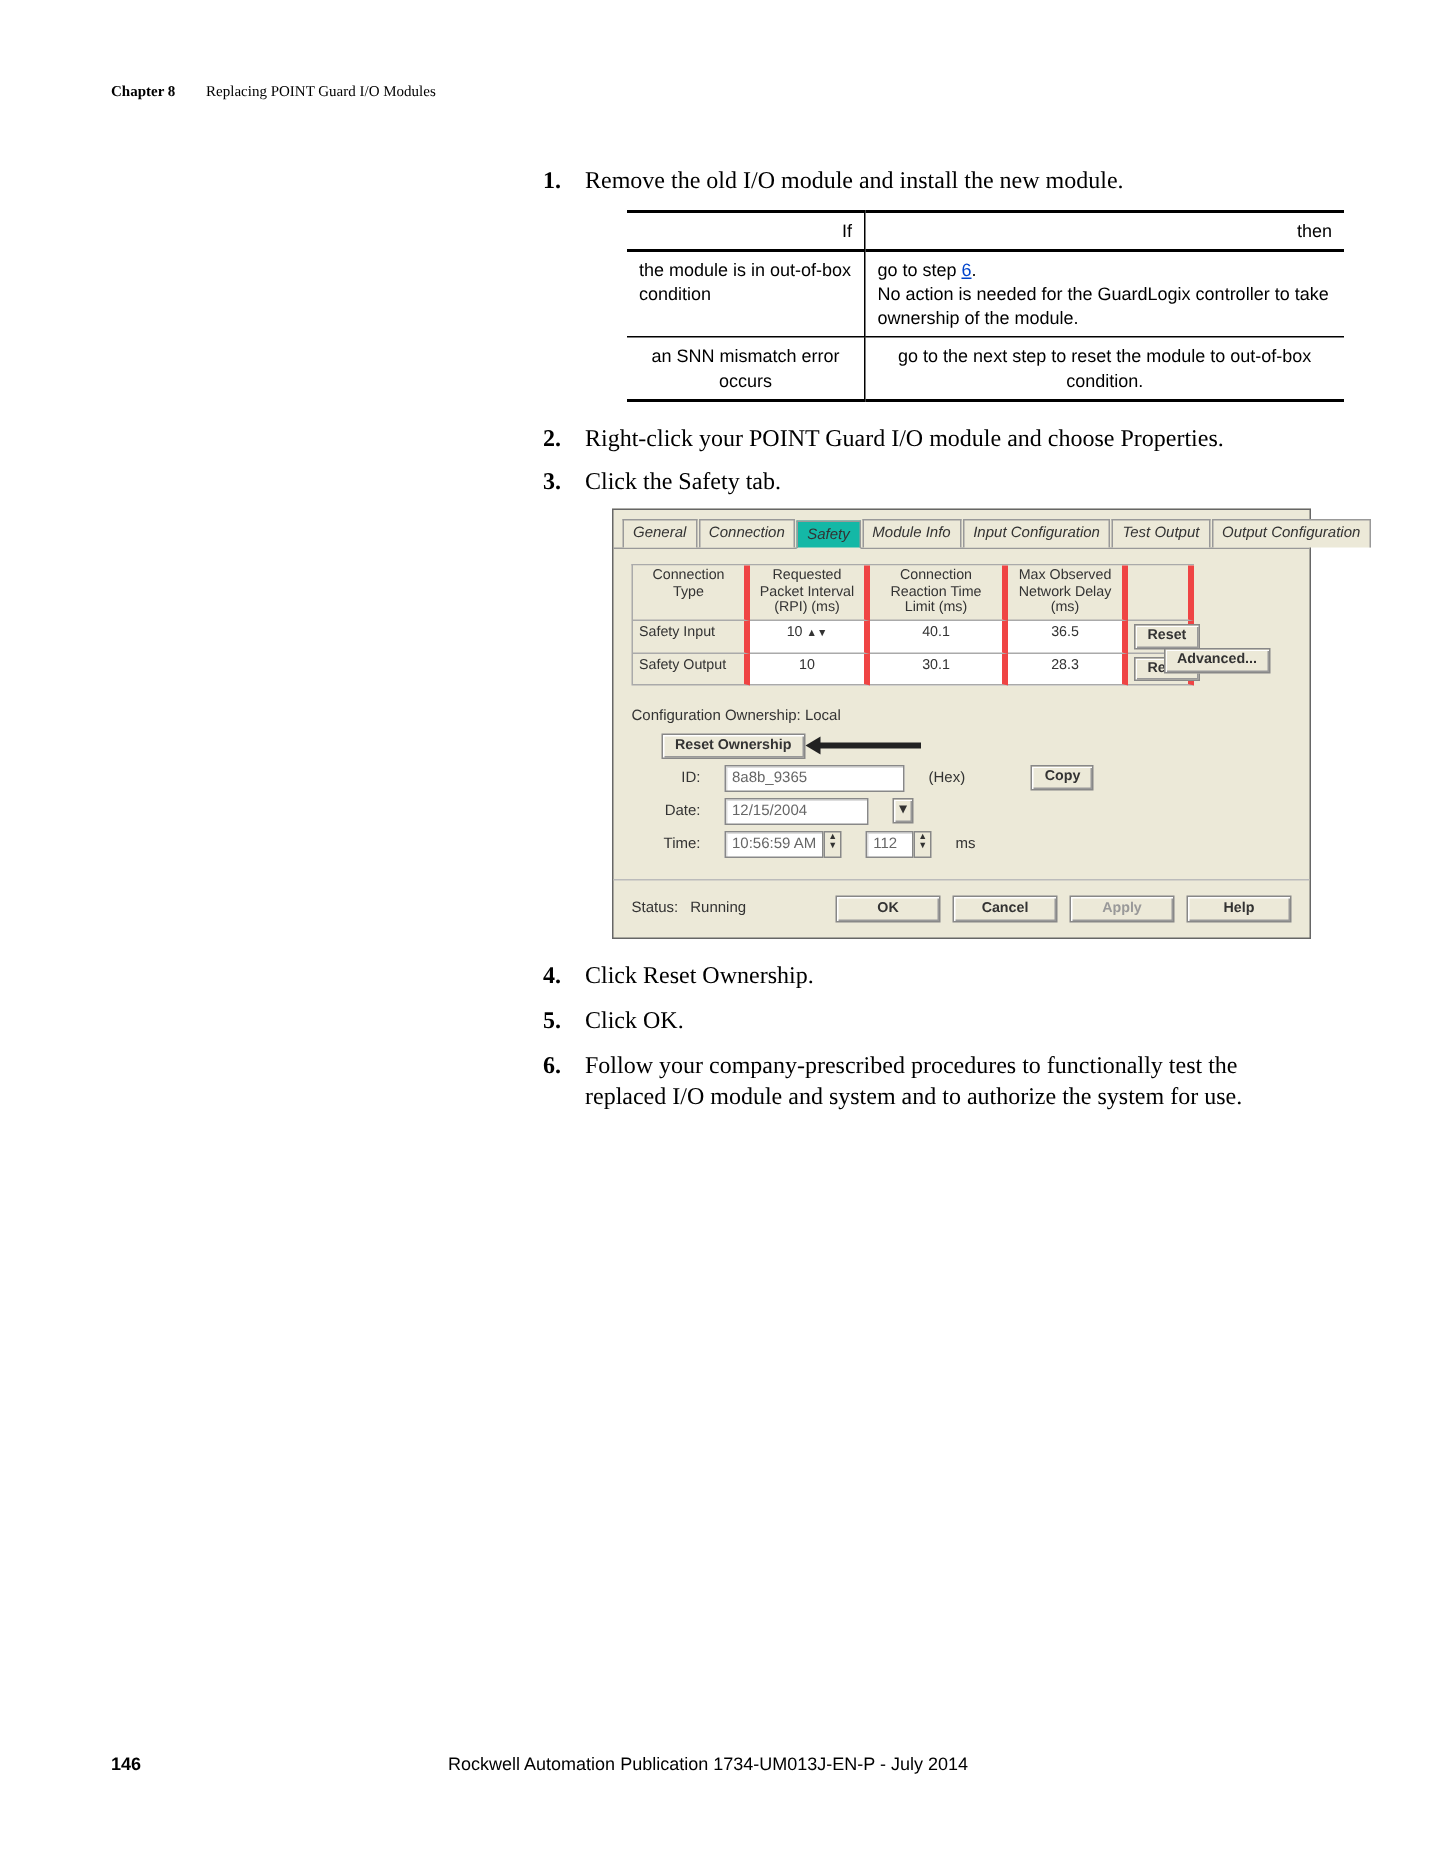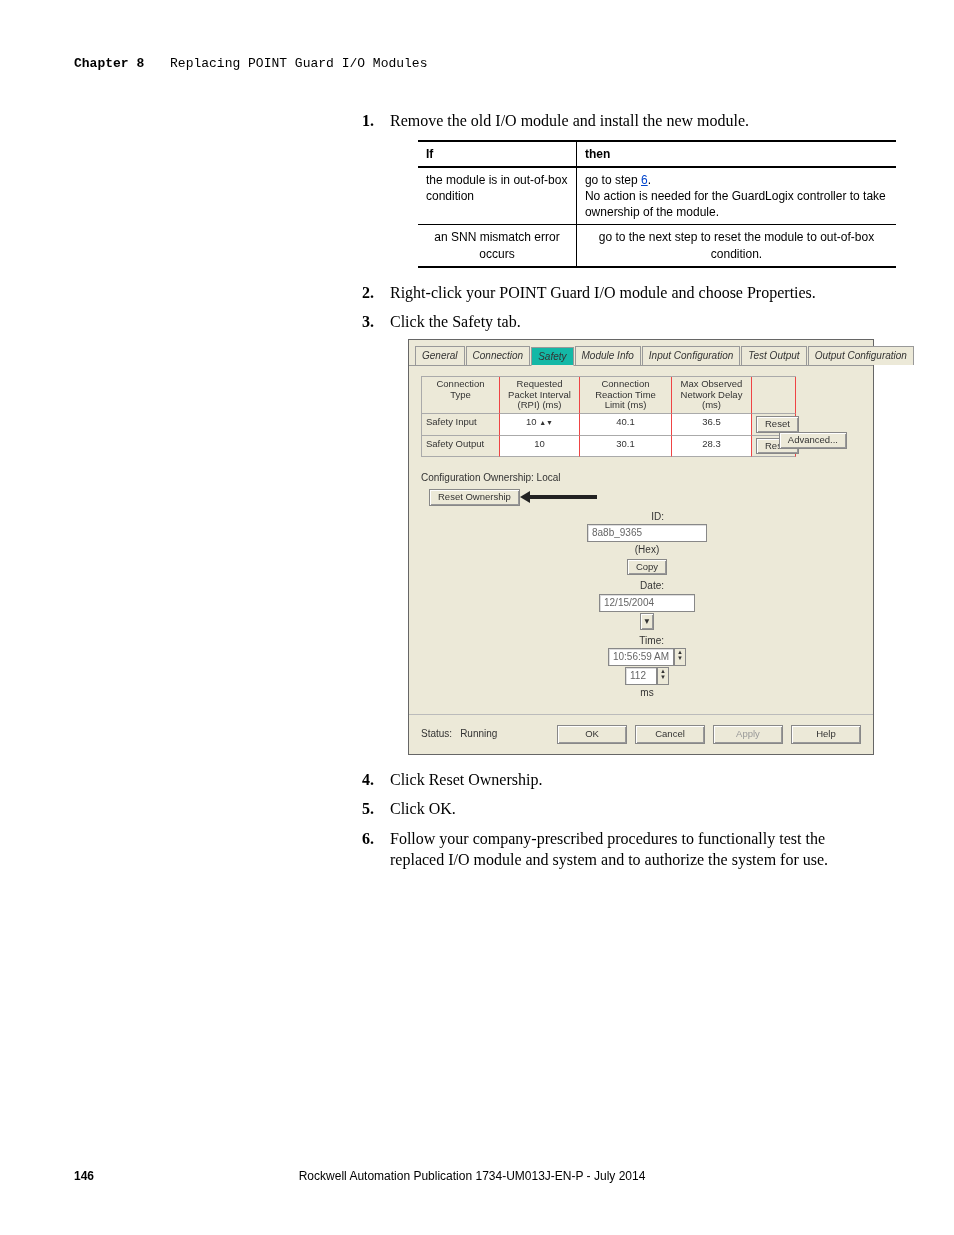--- a/index.html
+++ b/index.html
@@ -10,22 +10,22 @@
     height: 1235px;
     background: #fff;
     font-family: "Times New Roman", Times, serif;
     color: #000;
     position: relative;
   }
   .header {
     position: absolute;
     top: 56px;
     left: 74px;
-    font-family: Liberation Mono, monospace;
-    font-size: 13px;
+    font-family: Liberation Serif, serif;
+    font-size: 10px;
   }
   .header .chapter { font-weight: bold; }
   .header .title { margin-left: 18px; }
 
   .body {
     position: absolute;
     left: 362px;
     top: 110px;
     width: 500px;
   }
@@ -62,23 +62,24 @@
   }
   table.cond th, table.cond td {
     border-left: 1px solid #000;
     border-right: 1px solid #000;
     border-bottom: 1px solid #000;
     padding: 4px 8px;
     text-align: left;
     vertical-align: top;
   }
   table.cond th {
-    font-weight: bold;
+    font-weight: normal;
     border-top: 2px solid #000;
     border-bottom: 2px solid #000;
+    text-align: right;
   }
   table.cond td { font-weight: normal; }
   table.cond tr:first-child th:first-child,
   table.cond tr td:first-child { border-left: none; }
   table.cond tr:first-child th:last-child,
   table.cond tr td:last-child { border-right: none; }
   table.cond tr:last-child td { border-bottom: 2px solid #000; text-align: center; }
 
   
   .dialog {
@@ -120,39 +121,40 @@
   .dlg-body { padding: 10px 12px 10px 12px; }
   .grid {
     display: grid;
     grid-template-columns: 78px 80px 92px 80px 44px;
     font-size: 9.5px;
     border-top: 1px solid #aaa;
     border-left: 1px solid #aaa;
     width: 374px;
   }
   .grid > div {
-    border-right: 1px solid #ef4444;
+    border-right: 4px solid #ef4444;
     border-bottom: 1px solid #aaa;
     padding: 2px 4px;
     background: #fff;
     text-align: center;
   }
   .grid > div.hdr { background: #ece9d8; line-height: 1.1; }
   .grid > div.lbl { background: #ece9d8; text-align: left; }
   .grid .btncell { background: #ece9d8; }
   .winbtn {
     display: inline-block;
     border: 1px solid #888;
     background: #ece9d8;
     padding: 1px 8px;
     font-size: 9.5px;
     box-shadow: inset 1px 1px #fff, inset -1px -1px #999;
     cursor: default;
     text-align: center;
     min-width: 22px;
+    font-weight: bold;
   }
   .adv { position: absolute; right: 14px; top: 56px; }
   .section-label { margin: 14px 0 4px 0; font-size: 10px; }
   .winfield {
     display: inline-block;
     border: 1px solid #888;
     background: #fff;
     padding: 1px 4px;
     font-size: 10px;
     box-shadow: inset 1px 1px #ddd;
@@ -163,21 +165,21 @@
   }
   .arrow-head {
     width: 0; height: 0;
     border-top: 6px solid transparent;
     border-bottom: 6px solid transparent;
     border-right: 10px solid #222;
     display: inline-block;
     vertical-align: middle;
     margin-right: -3px;
   }
-  .sig-row { display: flex; align-items: center; gap: 1px; margin: 4px 0 4px 12px; font-size: 10px; flex-direction: column; }
+  .sig-row { display: flex; align-items: center; gap: 16px; margin: 4px 0 4px 12px; font-size: 10px; }
   .sig-row .lab { width: 34px; text-align: right; }
   .dlg-footer {
     display: flex;
     align-items: center;
     gap: 8px;
     padding: 10px 12px;
     border-top: 1px solid #bbb;
     font-size: 10px;
   }
   .dlg-footer .spacer { flex: 1; }
@@ -281,21 +283,21 @@
               <div class="lbl">Safety Output</div>
               <div>10</div>
               <div>30.1</div>
               <div>28.3</div>
               <div class="btncell"><span class="winbtn">Reset</span></div>
             </div>
             <span class="winbtn adv">Advanced...</span>
           </div>
 
           <div class="section-label">Configuration Ownership: Local</div>
-          <div style="display:flex;align-items:center;gap:0;margin-left:8px;">
+          <div style="display:flex;align-items:center;gap:0;margin-left:20px;">
             <span class="winbtn">Reset Ownership</span>
             <span class="arrow-head"></span>
             <span style="display:inline-block;height:4px;width:70px;background:#222;"></span>
           </div>
 
 
           <div class="sig-row">
             <span class="lab">ID:</span>
             <span class="winfield" style="min-width:110px">8a8b_9365</span>
             <span>(Hex)</span>

